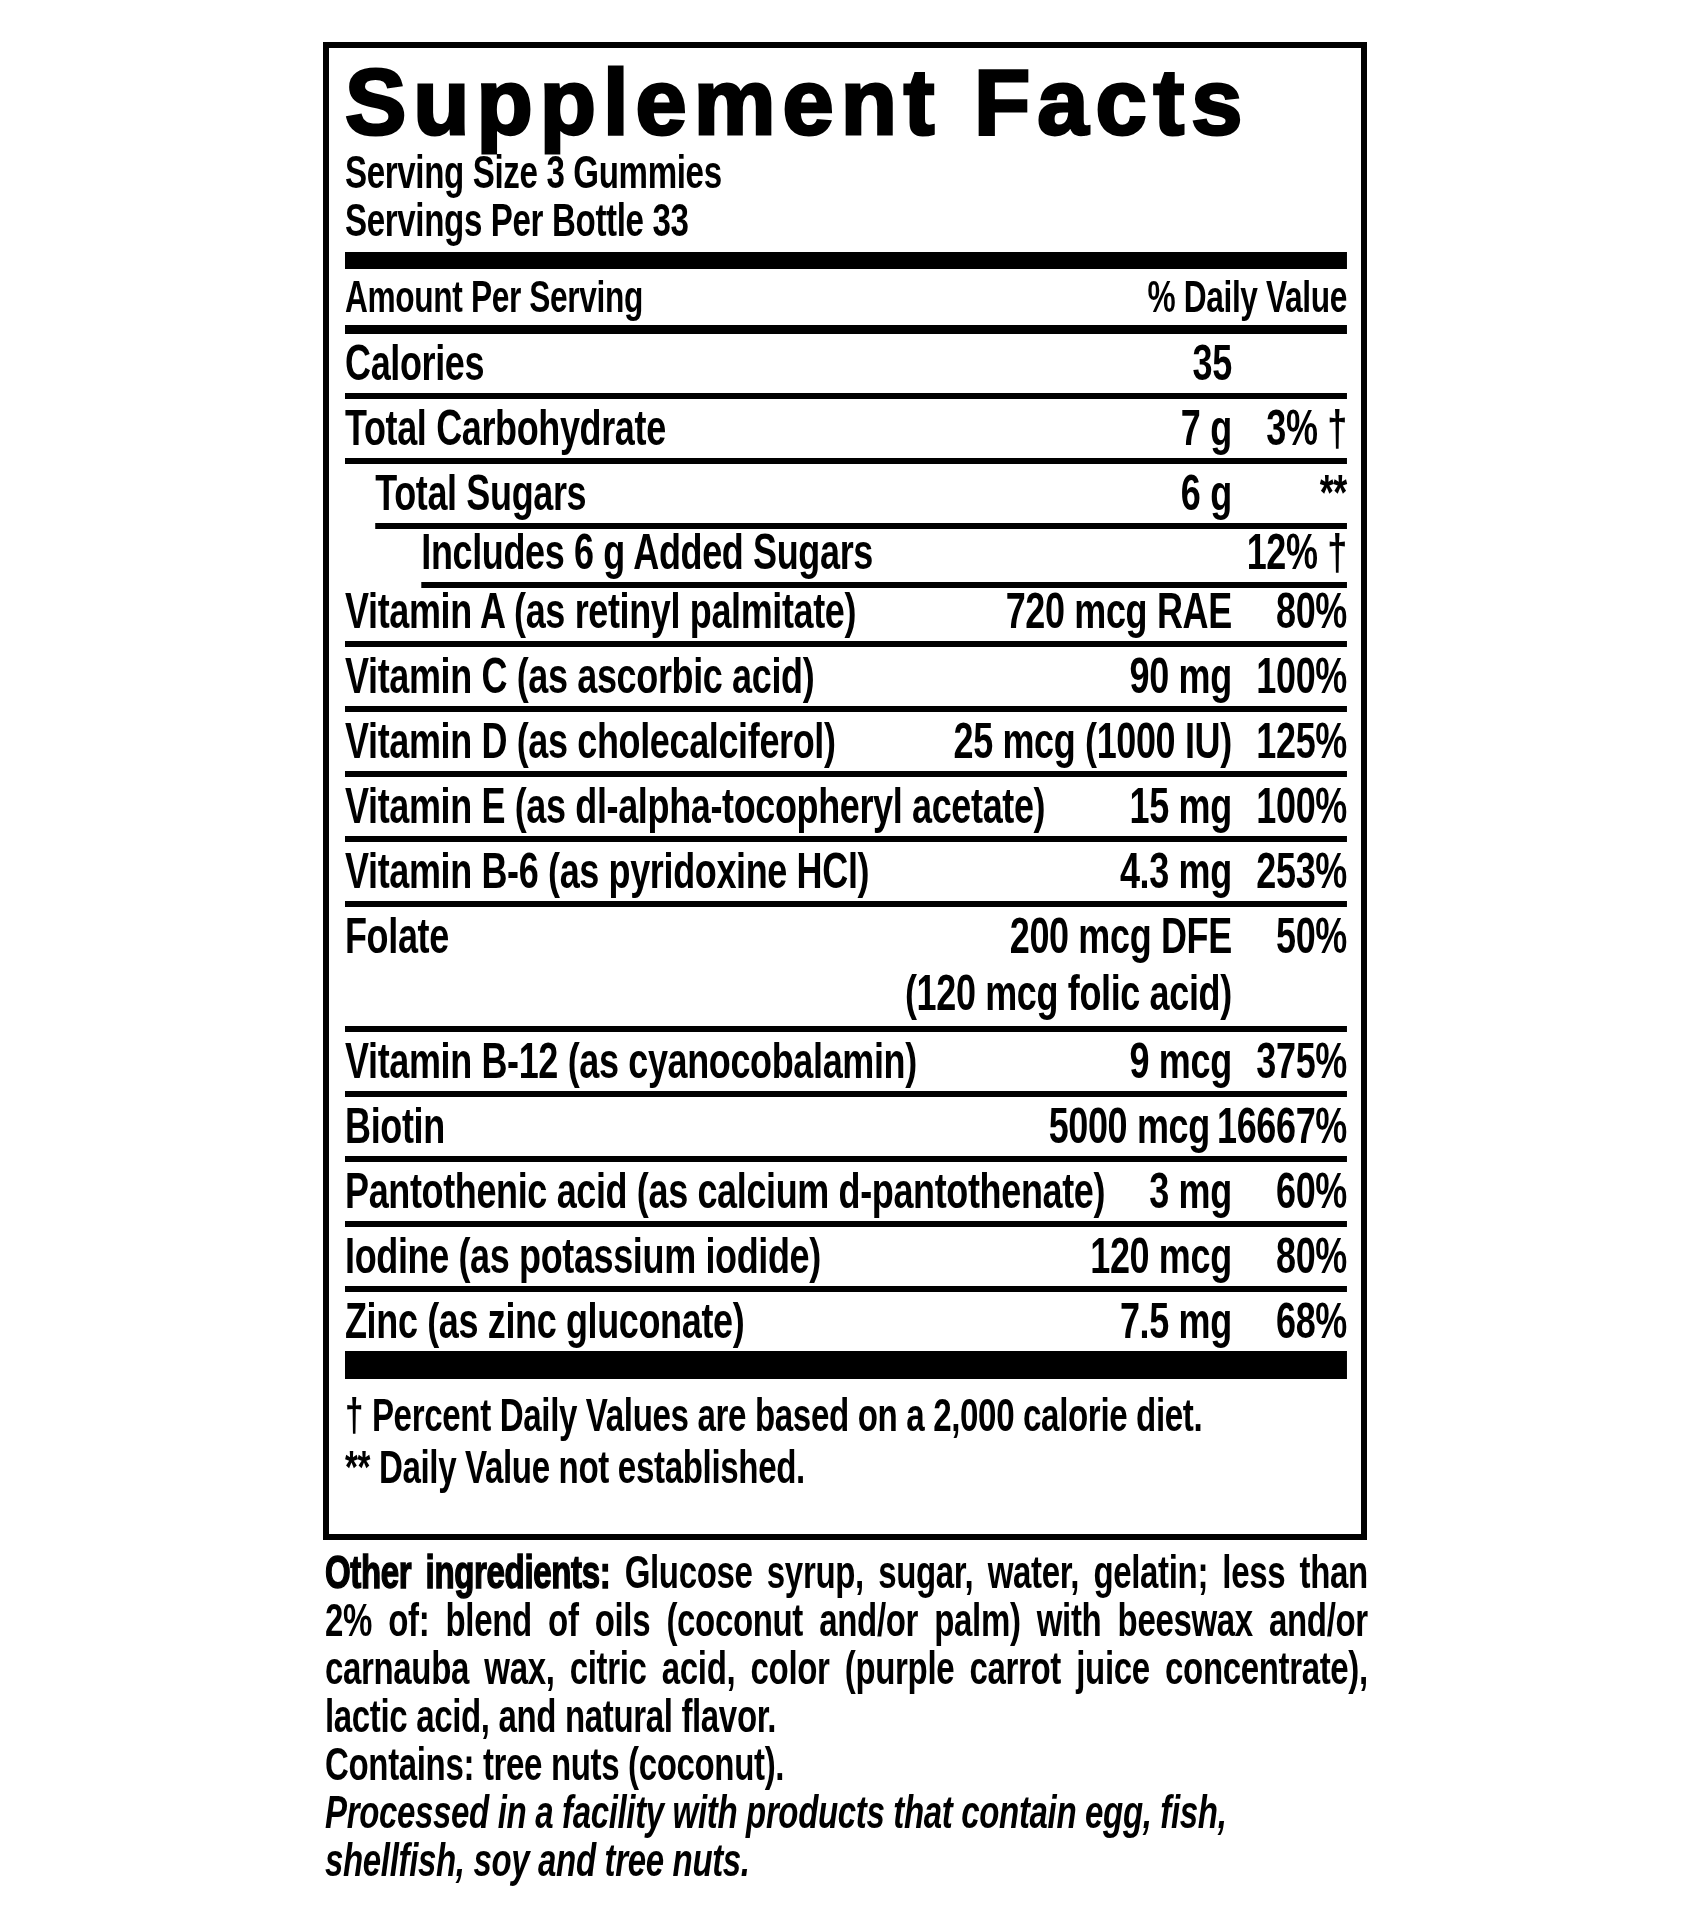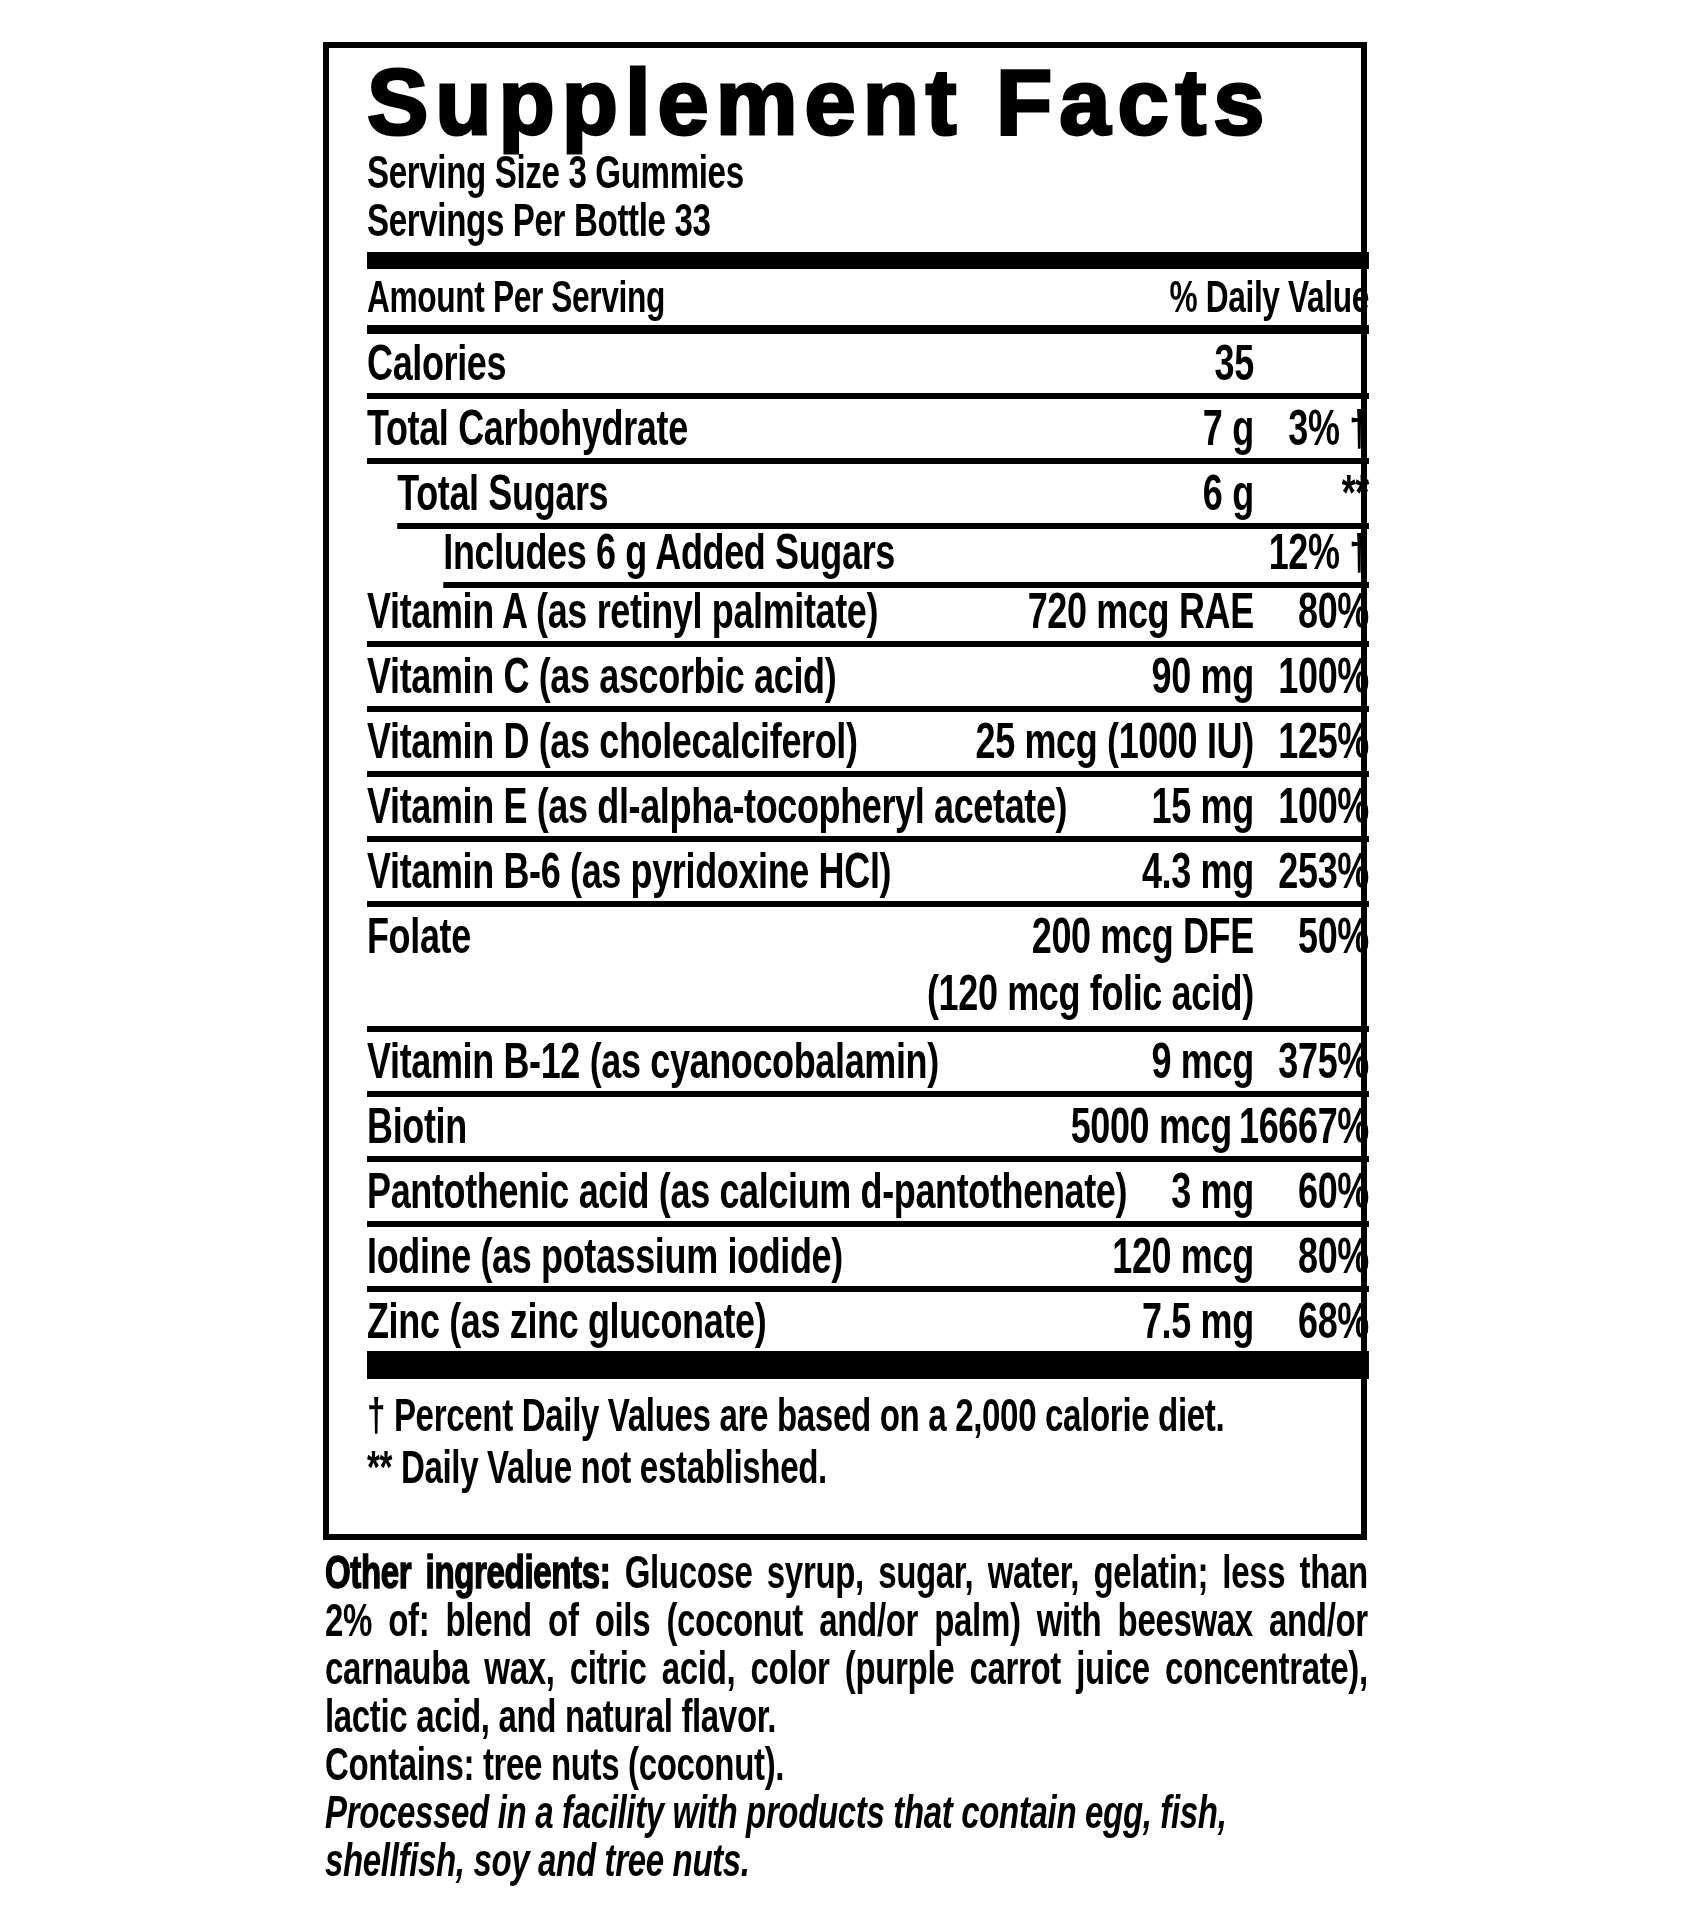--- a/index.html
+++ b/index.html
@@ -1,21 +1,21 @@
 <!DOCTYPE html>
 <html><head>
 <meta charset="utf-8">
 <style>
   html,body{margin:0;padding:0;background:#fff;}
   .page{position:relative;width:1693px;height:1920px;background:#ffffff;color:#000;
         font-family:"Liberation Sans", sans-serif;overflow:hidden;}
 
   
   .box{position:absolute;left:323px;top:42px;width:1044px;height:1498px;
-       border:6px solid #000;box-sizing:border-box;background:#fff;padding-left:22px;}
+       border:6px solid #000;box-sizing:border-box;background:#fff;}
   .inner{padding:8px 14px 0 16px;}
 
   .title{font-size:92px;line-height:1.0;font-weight:700;letter-spacing:7px;
          -webkit-text-stroke:3px #000;margin:0;white-space:nowrap;}
 
   
   .cw{width:1392px;transform:scaleX(0.7198);transform-origin:0 0;}
 
   .serv{font-size:46px;line-height:48px;font-weight:700;letter-spacing:-0.5px;}
 

